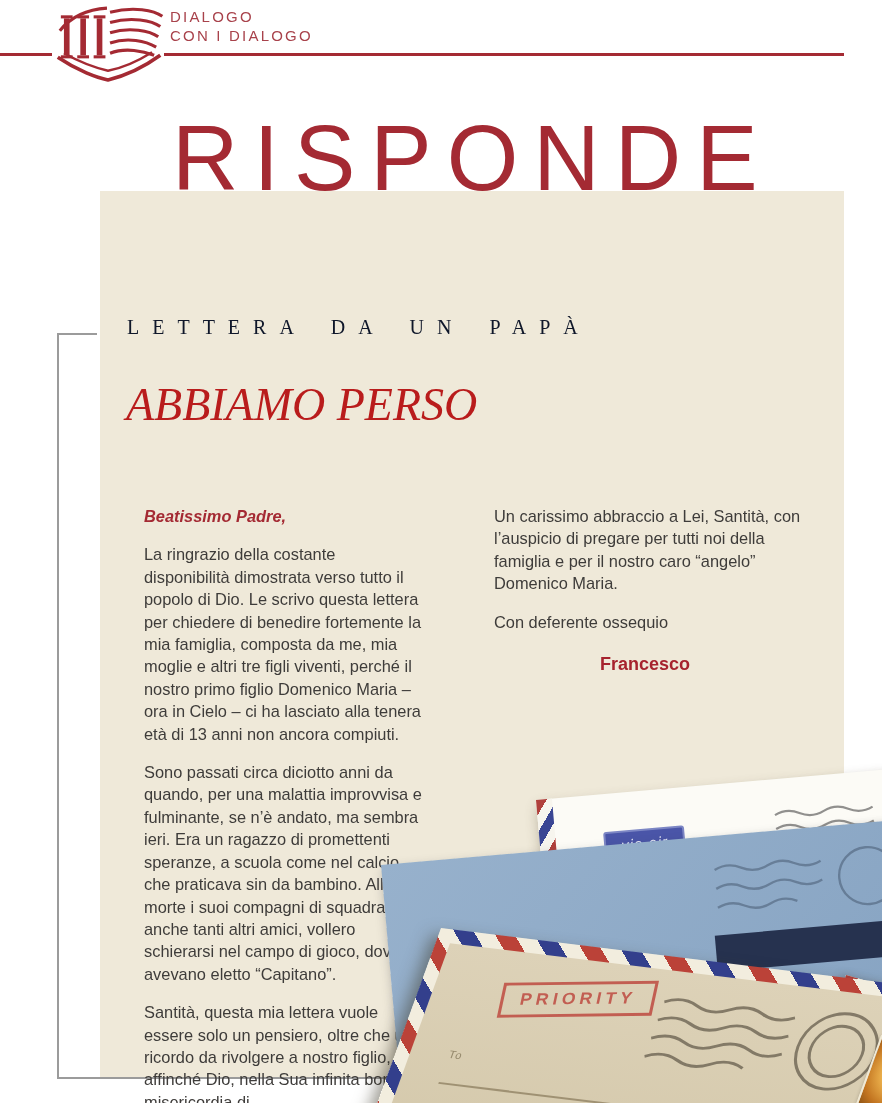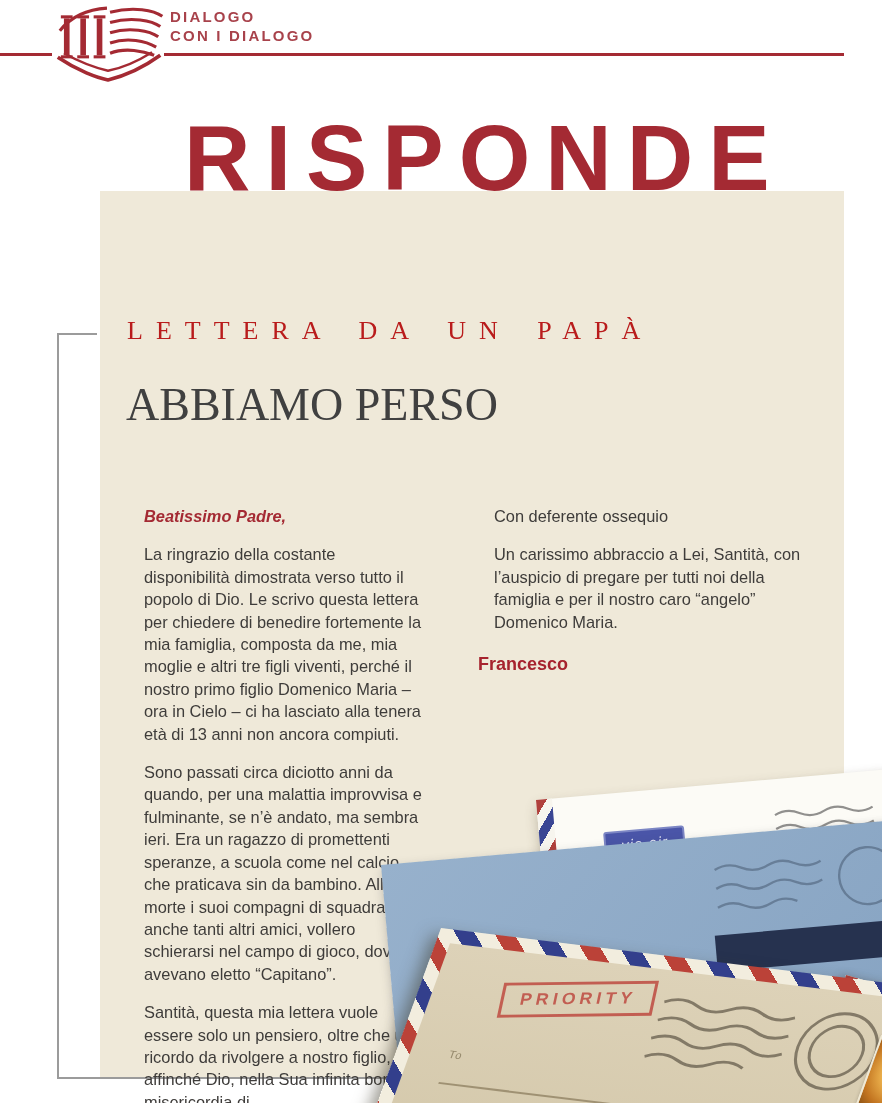--- a/index.html
+++ b/index.html
@@ -5,47 +5,47 @@
   html,body{margin:0;padding:0;background:#e8e8e8;}
   .page{position:relative;width:882px;height:1103px;background:#ffffff;overflow:hidden;
         font-family:"Liberation Sans",sans-serif;margin:0 auto;}
 
   
   .rule{position:absolute;height:3px;background:#A42A33;}
   .rule-left{left:0;top:53px;width:52px;}
   .rule-right{left:164px;top:53px;width:680px;}
   .logo{position:absolute;left:50px;top:2px;width:116px;height:82px;}
   .masthead{position:absolute;left:170px;top:7px;color:#A8424B;font-size:15px;line-height:19px;
-            font-weight:700;letter-spacing:2.2px;}
+            font-weight:400;letter-spacing:2.2px;}
 
   
   .beige{position:absolute;left:100px;top:191px;width:744px;height:887px;background:#EFE9D9;}
   .bracket-tick{position:absolute;left:57px;top:333px;width:40px;height:2px;background:#9B9B9B;}
   .bracket-v{position:absolute;left:57px;top:333px;width:2px;height:745px;background:#9B9B9B;}
   .bottom-line{position:absolute;left:57px;top:1077px;width:787px;height:2px;background:#9B9B9B;}
 
   
-  .responde{position:absolute;left:184px;top:112px;font-size:92px;line-height:92px;font-weight:700;
+  .responde{position:absolute;left:172px;top:112px;font-size:92px;line-height:92px;font-weight:400;
             color:#A42A33;letter-spacing:15px;white-space:nowrap;}
   .leone{position:absolute;left:216px;top:198px;font-size:90px;line-height:92px;font-weight:300;
          color:#2B2A28;letter-spacing:4px;white-space:nowrap;}
-  .kicker{position:absolute;left:127px;top:316px;font-family:"Liberation Serif",serif;font-size:26px;
-          color:#b91c1c;letter-spacing:13px;word-spacing:7px;white-space:nowrap;}
+  .kicker{position:absolute;left:127px;top:316px;font-family:"Liberation Serif",serif;font-size:20px;
+          color:#0f172a;letter-spacing:13px;word-spacing:7px;white-space:nowrap;}
   .headline{position:absolute;left:126px;top:380px;font-family:"Liberation Serif",serif;
-            font-weight:500;font-size:46px;line-height:50px;color:#404040;
+            font-style:italic;font-weight:500;font-size:46px;line-height:50px;color:#b91c1c;
             white-space:nowrap;}
 
   
   .col{position:absolute;top:489px;font-size:16.4px;line-height:22.4px;color:#3E3C3A;}
   .col1{left:128px;width:313px;}
   .col2{left:478px;width:340px;}
   .col p{margin:16px;}
   .col1 p.narrow{width:284px;}
   .salutation{font-weight:bold;font-style:italic;color:#A42A33;}
-  .signature{margin-top:20px;text-align:left;font-weight:bold;font-size:18px;color:#A6232E;
+  .signature{margin-top:20px;text-align:center;font-weight:bold;font-size:18px;color:#A6232E;
              padding-right:6px;}
 
   
   .photo{position:absolute;left:396px;top:770px;width:486px;height:333px;}
   .env{position:absolute;transform-origin:0 0;}
   .env-rear{left:230px;top:28px;width:270px;height:295px;background:#E9E0C6;
             transform:rotate(-6deg) skewX(-10deg);box-shadow:3px 5px 10px rgba(90,80,60,.35);z-index:1;}
   .env-white{left:140px;top:30px;width:445px;height:138px;background:#FCFBF6;
              transform:rotate(-5deg);box-shadow:2px 8px 14px rgba(90,80,60,.45);z-index:2;}
   .stripe-edge{position:absolute;left:0;top:0;bottom:0;width:16px;
@@ -136,22 +136,22 @@
   </div>
 
   <div class="col col1">
     <p class="salutation">Beatissimo Padre,</p>
     <p>La ringrazio della costante disponibilità dimostrata verso tutto il popolo di Dio. Le scrivo questa lettera per chiedere di benedire fortemente la mia famiglia, composta da me, mia moglie e altri tre figli viventi, perché il nostro primo figlio Domenico Maria – ora in Cielo – ci ha lasciato alla tenera età di 13 anni non ancora compiuti.</p>
     <p>Sono passati circa diciotto anni da quando, per una malattia improvvisa e fulminante, se n’è andato, ma sembra ieri. Era un ragazzo di promettenti speranze, a scuola come nel calcio che praticava sin da bambino. Alla sua morte i suoi compagni di squadra, ma anche tanti altri amici, vollero schierarsi nel campo di gioco, dove lo avevano eletto “Capitano”.</p>
     <p class="narrow">Santità, questa mia lettera vuole essere solo un pensiero, oltre che un ricordo da rivolgere a nostro figlio, affinché Dio, nella Sua infinita bontà e misericordia di</p>
   </div>
 
   <div class="col col2">
+    <p>Un carissimo abbraccio a Lei, Santità, con l’auspicio di pregare per tutti noi della famiglia e per il nostro caro “angelo” Domenico Maria.</p>
     <p>Con deferente ossequio</p>
-    <p>Un carissimo abbraccio a Lei, Santità, con l’auspicio di pregare per tutti noi della famiglia e per il nostro caro “angelo” Domenico Maria.</p>
     <div class="signature">Francesco</div>
   </div>
 
   <div class="photo">
 
     <div class="env env-rear"></div>
 
     <div class="env env-white">
       <div class="stripe-edge"></div>
       <div class="via-air">via air</div>

